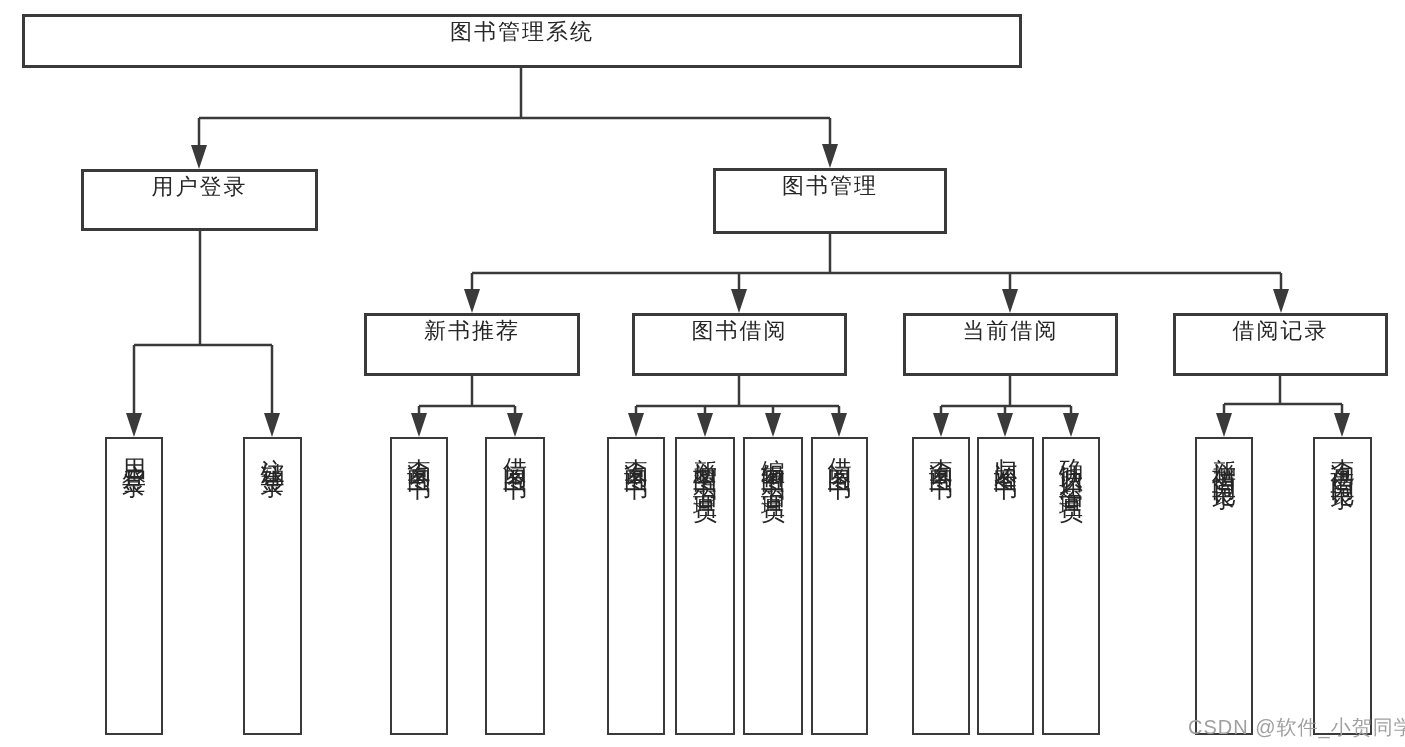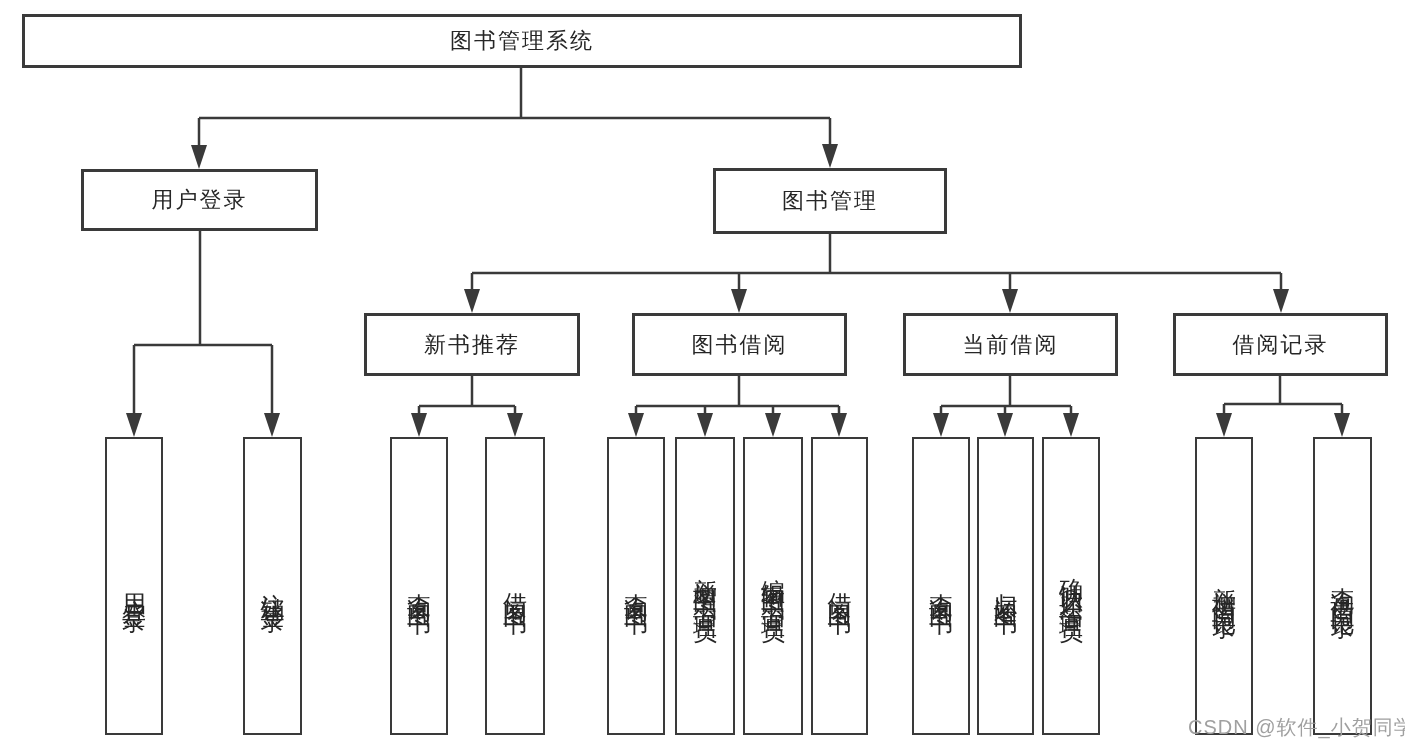--- a/index.html
+++ b/index.html
@@ -10,21 +10,20 @@
     font-family:"Liberation Sans","DejaVu Sans",sans-serif;
     overflow:hidden;
   }
   .wires{position:absolute;left:0;top:0;width:1405px;height:747px;}
   .box{
     position:absolute;
     box-sizing:border-box;
     border:3px solid #3a3a3a;
     background:#ffffff;
     display:flex;
-    align-items:center;
     justify-content:center;
     color:#262626;
   }
   .hlabel{
     font-size:22px;
     letter-spacing:2px;
     white-space:nowrap;
   }
   .root{left:22px;top:14px;width:1000px;height:54px;}
   .b-user-login{left:81px;top:169px;width:237px;height:62px;}

